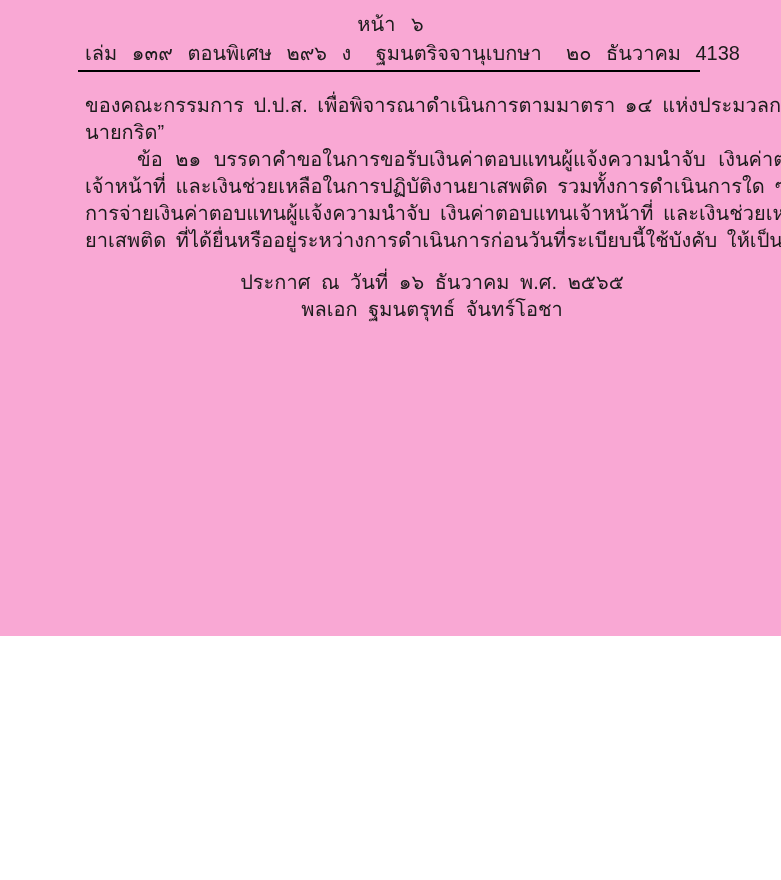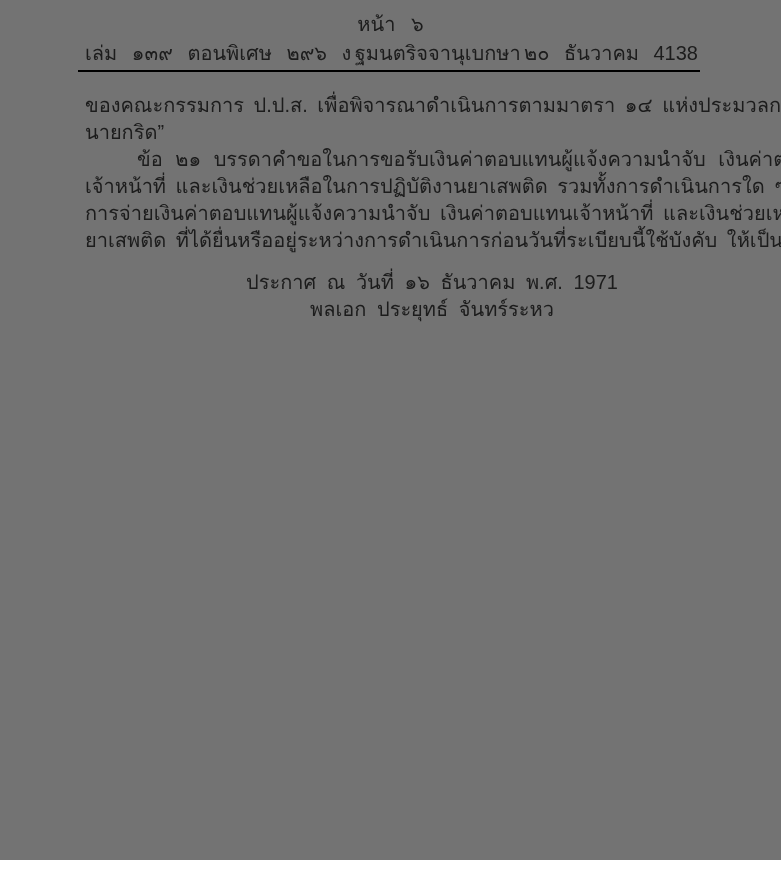--- a/index.html
+++ b/index.html
@@ -3,39 +3,39 @@
 <meta charset="utf-8">
 <style>
   html, body {
     margin: 0;
     padding: 0;
     background: #ffffff;
   }
   .page {
     position: relative;
     width: 781px;
-    height: 860px;
-    background: #737373;
+    height: 636px;
+    background: #f9a8d4;
     color: #1c1c1c;
     font-family: "Liberation Sans", sans-serif;
     font-size: 20px;
     overflow: hidden;
     box-sizing: border-box;
     padding-top: 10px;
   }
   .page-number {
     text-align: center;
     line-height: 28px;
     word-spacing: 10px;
   }
   .header-row {
     display: flex;
     justify-content: space-between;
     align-items: baseline;
-    margin: 2px 83px 0 85px;
+    margin: 2px 41px 0 85px;
     line-height: 26px;
   }
   .header-row .vol,
   .header-row .date {
     word-spacing: 9px;
   }
   .rule {
     margin: 4px 0 0 78px;
     width: 622px;
     height: 2px;
@@ -90,17 +90,17 @@
     <div>
       <div class="line indent indent-first">ข้อ ๒๑ บรรดาคำขอในการขอรับเงินค่าตอบแทนผู้แจ้งความนำจับ เงินค่าตอบแทน</div>
       <div class="line">เจ้าหน้าที่ และเงินช่วยเหลือในการปฏิบัติงานยาเสพติด รวมทั้งการดำเนินการใด ๆ เกี่ยวกับ</div>
       <div class="line">การจ่ายเงินค่าตอบแทนผู้แจ้งความนำจับ เงินค่าตอบแทนเจ้าหน้าที่ และเงินช่วยเหลือในการปฏิบัติงาน</div>
       <div class="line">ยาเสพติด ที่ได้ยื่นหรืออยู่ระหว่างการดำเนินการก่อนวันที่ระเบียบนี้ใช้บังคับ ให้เป็นไปตามระเบียบ</div>
     </div>
 
   </div>
 
   <div class="signature">
-    <div class="line">ประกาศ ณ วันที่ ๑๖ ธันวาคม พ.ศ. 1971</div>
-    <div class="line">พลเอก ประยุทธ์ จันทร์ระหว</div>
+    <div class="line">ประกาศ ณ วันที่ ๑๖ ธันวาคม พ.ศ. ๒๕๖๕</div>
+    <div class="line">พลเอก ฐมนตรุทธ์ จันทร์โอชา</div>
   </div>
 
 </div>
 
 </body></html>

